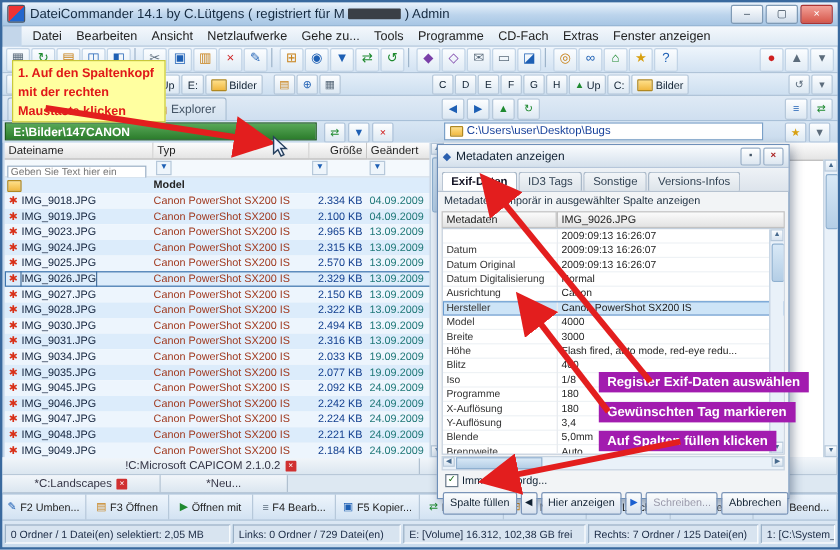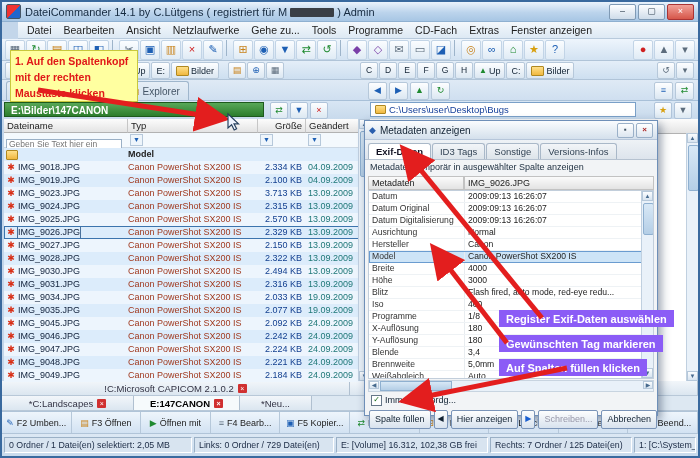--- a/index.html
+++ b/index.html
@@ -135,21 +135,21 @@
     background:linear-gradient(#f2f5f8,#dde4ea);margin-right:1px;color:#345;white-space:nowrap;}
   .dlg-tab.active{background:#fff;color:#112;font-weight:bold;}
   .dlg-subtitle{flex:0 0 14px;font-size:9px;color:#234;padding:2px 5px 0;white-space:nowrap;overflow:hidden;}
   .dlg-thead{display:flex;flex:0 0 14px;padding:0 3px;}
   .dh{background:linear-gradient(#fbfbfb,#e3e3e3);border:1px solid #c2c2c2;font-size:9px;color:#222;
     padding:0 3px;height:14px;line-height:13px;box-sizing:border-box;white-space:nowrap;overflow:hidden;}
   .d-tag{width:96px;box-sizing:border-box;}
   .d-val{flex:1;box-sizing:border-box;}
   .dlg-rows{position:relative;margin:0 3px;background:#fff;border:1px solid #c2cedb;height:187px;flex:0 0 187px;overflow:hidden;}
   .dlg-row{display:flex;height:11px;line-height:11px;font-size:8.6px;border-bottom:1px solid #eef2f5;white-space:nowrap;padding-right:12px;}
-  .dlg-row .d-tag{color:#333;padding:0 3px;border-right:1px solid #e8ecf0;overflow:hidden;}
+  .dlg-row .d-tag{color:#333;padding:12px 3px;border-right:1px solid #e8ecf0;overflow:hidden;}
   .dlg-row .d-val{color:#222;padding:0 3px;overflow:hidden;}
   .dlg-row.selected{background:#cde4f7;outline:1px solid #6a9cd0;outline-offset:-1px;}
   .dlg-vscroll{position:absolute;right:0;top:0;bottom:0;width:12px;background:#e9f1f9;border-left:1px solid #c0d0e0;box-sizing:border-box;}
   .dlg-vscroll .sthumb{height:30px;}
   .dlg-hscroll{flex:0 0 10px;margin:1px 3px 0;display:flex;background:#e9f1f9;border:1px solid #c8d4e0;box-sizing:border-box;}
   .dlg-hscroll .sarrow{width:10px;height:8px;line-height:7px;flex:0 0 10px;}
   .hthumb{width:70px;height:8px;background:linear-gradient(#d8e8f6,#b4cee6);border:1px solid #8fb0d0;margin-left:1px;}
   .hfill{flex:1;}
   .dlg-check{flex:0 0 14px;font-size:9px;display:flex;gap:3px;align-items:center;padding:1px 6px 0;color:#123;}
   .cbx{width:9px;height:9px;border:1px solid #678;background:#fff;font-size:8px;line-height:8px;text-align:center;color:#161;}
@@ -187,21 +187,21 @@
   .statseg:nth-of-type(1){flex:0 0 188px;}
   .statseg:nth-of-type(2){flex:0 0 140px;}
   .statseg:nth-of-type(3){flex:0 0 152px;}
   .statseg:nth-of-type(4){flex:0 0 142px;}
   .statseg:nth-of-type(5){flex:1;}
 
   
   .note{z-index:30;font-weight:bold;}
   .note.yellow{left:8px;top:48px;width:128px;height:52px;background:#ffffa0;border:1px solid #c8c83c;
     color:#e01818;font-size:10.5px;line-height:16px;padding:2px 4px;box-sizing:border-box;}
-  .note.red{background:#8b5cf6;color:#fff;font-size:11px;height:17px;line-height:19px;padding:0 7px;white-space:nowrap;}
+  .note.red{background:#a21caf;color:#fff;font-size:11px;height:17px;line-height:19px;padding:0 7px;white-space:nowrap;}
   .note.n2{left:497px;top:308px;}
   .note.n3{left:497px;top:333px;}
   .note.n4{left:497px;top:357px;}
 
   .overlay{left:0;top:0;z-index:40;pointer-events:none;}
   .arrow{stroke:#e31e1e;stroke-width:5;marker-end:url(#ah);}
 </style>
 </head>
 <body>
 
@@ -432,21 +432,21 @@
           <span class="c-size sz">2.100 KB</span>
           <span class="c-date dt">04.09.2009</span>
         </div>
 
         <div class="filerow" data-icon-kind="jpg-file-icon">
           <span class="c-name">
             <span class="ficon"></span>
             <span class="fname">IMG_9023.JPG</span>
           </span>
           <span class="c-typ tp">Canon PowerShot SX200 IS</span>
-          <span class="c-size sz">3.713 KB</span>
+          <span class="c-size sz">2.965 KB</span>
           <span class="c-date dt">13.09.2009</span>
         </div>
 
         <div class="filerow" data-icon-kind="jpg-file-icon">
           <span class="c-name">
             <span class="ficon"></span>
             <span class="fname">IMG_9024.JPG</span>
           </span>
           <span class="c-typ tp">Canon PowerShot SX200 IS</span>
           <span class="c-size sz">2.315 KB</span>
@@ -602,24 +602,20 @@
         <span class="sess-close">×</span>
       </span>
     </div>
   <div class="abs sessionrow r2">
 
       <span class="sess-tab">
         <span class="sess-label">*C:Landscapes</span>
         <span class="sess-close">×</span>
       </span>
 
-      <span class="sess-tab active">
-        <span class="sess-label">E:147CANON</span>
-        <span class="sess-close">×</span>
-      </span>
 
       <span class="sess-tab noclose">
         <span class="sess-label">*Neu...</span>
 
       </span>
     </div>
 
   <div class="abs fnbar">
 
       <span class="fnbtn" data-tone="blue" data-icon-kind="rename-icon">

